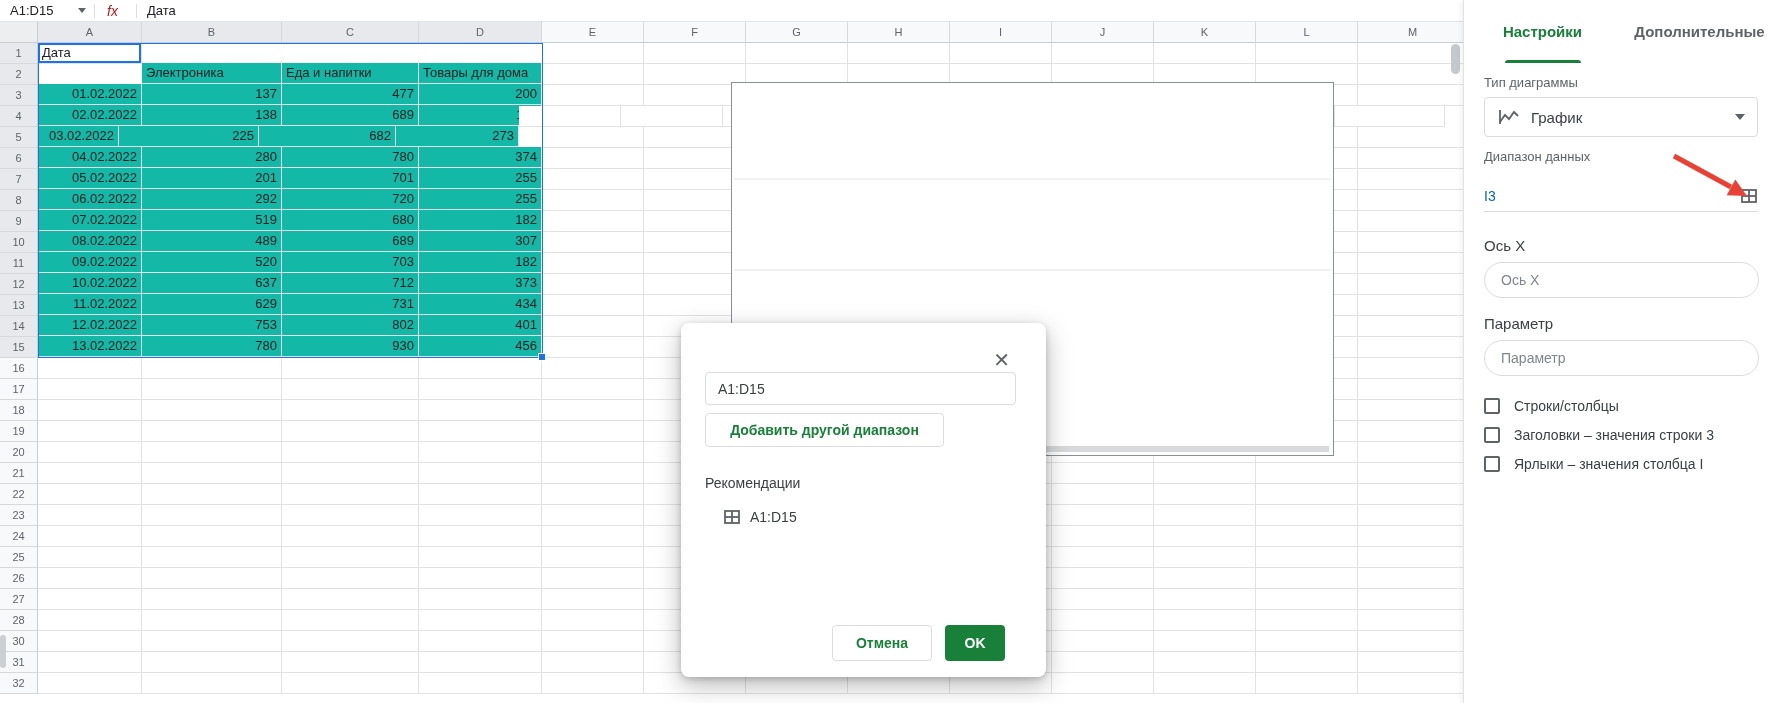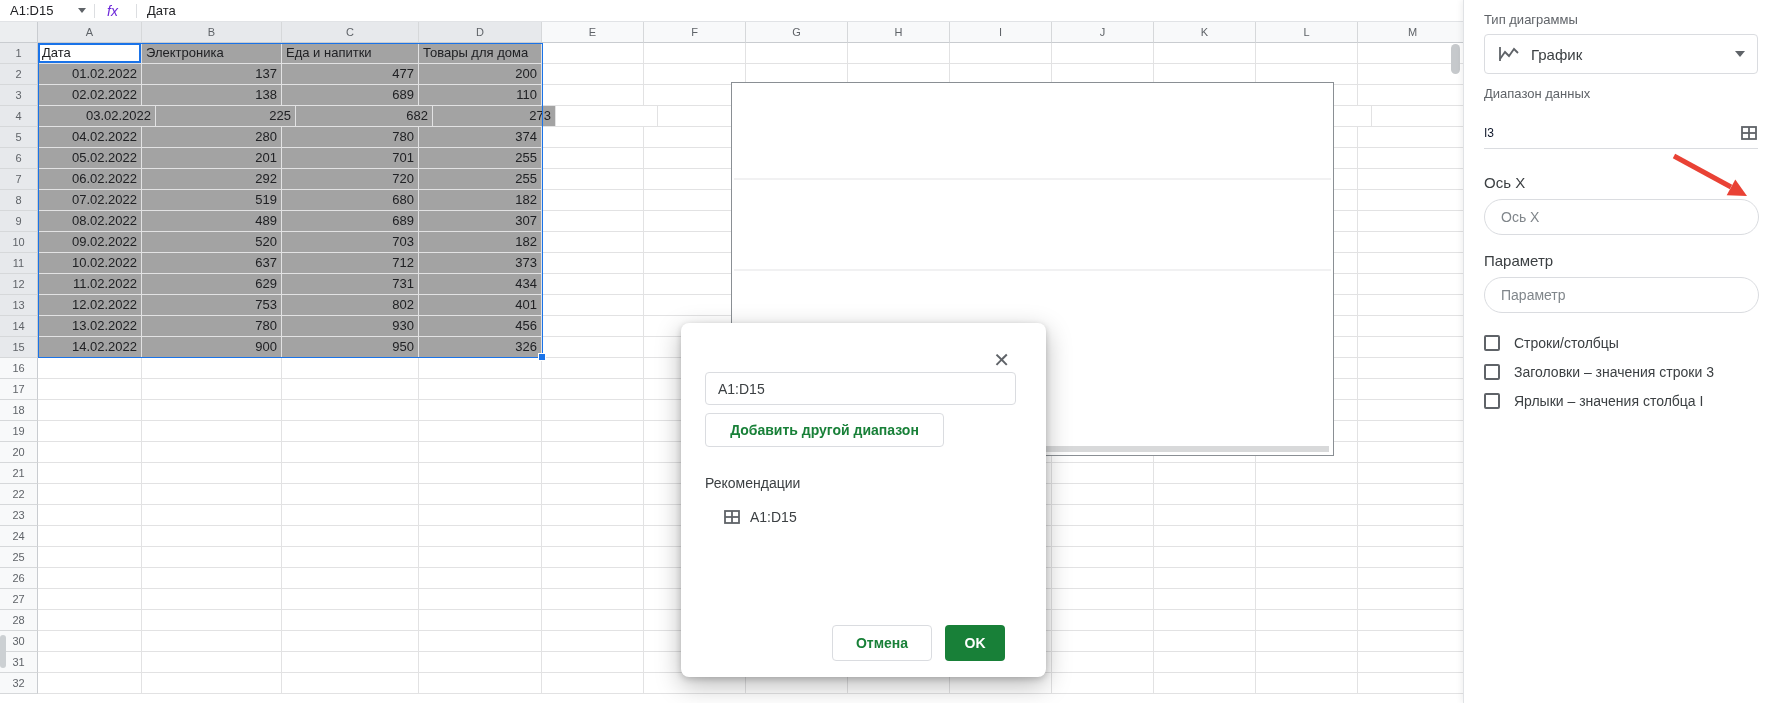--- a/index.html
+++ b/index.html
@@ -7,38 +7,38 @@
   #app{position:relative;width:1778px;height:703px;overflow:hidden;background:#fff;
        font-family:"Liberation Sans","DejaVu Sans",sans-serif;color:#202124;}
 
   
   .fbar{position:absolute;left:0;top:0;width:1463px;height:22px;background:#fff;
         border-bottom:1px solid #e1e3e6;display:flex;align-items:center;font-size:13px;}
   .namebox{width:78px;padding-left:10px;color:#202124;}
   .nb-caret{width:0;height:0;border-left:4px solid transparent;border-right:4px solid transparent;
             border-top:5px solid #5f6368;margin-right:8px;}
   .vsep{width:1px;height:14px;background:#dcdee1;}
-  .fx{font-style:italic;color:#6d28d9;font-size:14px;padding:0 18px 0 12px;}
+  .fx{font-style:italic;color:#b91c1c;font-size:14px;padding:0 18px 0 12px;}
   .fval{padding-left:10px;color:#202124;}
 
   
   .grid-wrap{position:absolute;left:0;top:22px;width:1463px;height:681px;overflow:hidden;background:#fff;}
   .hdr-row{display:flex;height:21px;}
   .corner{width:38px;height:21px;background:#eceef0;border-right:1px solid #c9ccd0;border-bottom:1px solid #c9ccd0;flex:none;}
   .col-h{height:21px;background:#f8f9fa;border-right:1px solid #d6d8da;border-bottom:1px solid #c9ccd0;
          font-size:11px;color:#5f6368;text-align:center;line-height:21px;flex:none;}
   .col-h.selhdr{background:#e7e9ec;}
   .grow{display:flex;height:21px;}
   .gut{width:38px;height:21px;background:#f8f9fa;border-right:1px solid #c9ccd0;border-bottom:1px solid #d6d8da;
        font-size:11px;color:#5f6368;text-align:center;line-height:21px;flex:none;}
   .gut.selhdr{background:#e7e9ec;}
   .cell{height:21px;border-right:1px solid #e2e2e3;border-bottom:1px solid #e2e2e3;background:#fff;
         font-size:13px;line-height:20px;padding:0 4px;white-space:nowrap;overflow:hidden;flex:none;}
   .cell.numc{text-align:right;}
-  .cell.sel{background:#a3a3a3;}
+  .cell.sel{background:#14b8a6;margin-top:20px;}
   .cell.active-cell{background:#fff;box-shadow:inset 0 0 0 2px #1a73e8;}
   .sel-overlay{position:absolute;left:38px;top:21px;width:505px;height:315px;border:1px solid #1a73e8;
                pointer-events:none;}
   .sel-handle{position:absolute;left:538px;top:331px;width:8px;height:8px;background:#1a73e8;
               border:1px solid #fff;}
   .v-scroll-thumb{position:absolute;left:1451px;top:44px;width:9px;height:30px;border-radius:5px;background:#c6c9cc;}
   .l-mini-bar{position:absolute;left:0;top:635px;width:6px;height:33px;border-radius:3px;background:#ccd0d3;}
 
   
   .chart-box{position:absolute;left:731px;top:82px;width:603px;height:374px;background:#fff;
@@ -74,21 +74,21 @@
   .tab.active{color:#188038;}
   .tab-underline{position:absolute;bottom:0;left:50%;transform:translateX(-50%);width:76px;height:3px;
                  background:#188038;border-radius:3px 3px 0 0;}
   .plabel{margin-top:12px;font-size:13px;color:#5f6368;}
   .dropdown{margin-top:7px;height:40px;border:1px solid #dadce0;border-radius:4px;display:flex;
             align-items:center;padding:0 12px;}
   .dd-text{font-size:15px;color:#3c4043;margin-left:10px;}
   .dd-caret{margin-left:auto;width:0;height:0;border-left:5px solid transparent;border-right:5px solid transparent;
             border-top:6px solid #5f6368;}
   .range-row{margin-top:16px;height:32px;display:flex;align-items:center;border-bottom:1px solid #dadce0;}
-  .range-val{font-size:12px;color:#0f172a;}
+  .range-val{font-size:14px;color:#0369a1;}
   .range-icon{margin-left:auto;}
   .sect-head{margin-top:25px;font-size:15px;color:#3c4043;}
   .pill{margin-top:8px;width:275px;height:36px;border:1px solid #dadce0;border-radius:18px;padding:0 16px;
         font-size:14px;color:#3c4043;outline:none;display:block;background:#fff;
         font-family:"Liberation Sans","DejaVu Sans",sans-serif;}
   .pill::placeholder{color:#80868b;}
   .cb-row{display:flex;align-items:center;margin-top:13px;}
   .cb-row.first{margin-top:22px;}
   .cb-box{width:16px;height:16px;border:2px solid #5f6368;border-radius:2px;margin-right:14px;flex:none;background:#fff;}
   .cb-label{font-size:14px;color:#3c4043;}
@@ -170,21 +170,21 @@
         <div class="cell" style="width: 102px;"></div>
         <div class="cell" style="width: 102px;"></div>
         <div class="cell" style="width: 102px;"></div>
         <div class="cell" style="width: 102px;"></div>
         <div class="cell" style="width: 102px;"></div>
         <div class="cell" style="width: 102px;"></div>
         <div class="cell" style="width: 110px;"></div>
       </div>
       <div class="grow">
         <div class="gut selhdr">4</div>
-        <div class="cell numc sel" style="width: 118px;">03.02.2022</div>
+        <div class="cell numc sel" style="width: 81px;">03.02.2022</div>
         <div class="cell numc sel" style="width: 140px;">225</div>
         <div class="cell numc sel" style="width: 137px;">682</div>
         <div class="cell numc sel" style="width: 123px;">273</div>
         <div class="cell" style="width: 102px;"></div>
         <div class="cell" style="width: 102px;"></div>
         <div class="cell" style="width: 102px;"></div>
         <div class="cell" style="width: 102px;"></div>
         <div class="cell" style="width: 102px;"></div>
         <div class="cell" style="width: 102px;"></div>
         <div class="cell" style="width: 102px;"></div>
@@ -649,20 +649,29 @@
       </svg>
       <span>A1:D15</span>
     </div>
     <div class="dlg-footer">
       <div class="btn-cancel">Отмена</div>
       <div class="btn-ok">OK</div>
     </div>
   </div>
 
   <div class="panel">
+    <div class="tabs">
+      <div class="tab active">
+        <span>Настройки</span>
+        <div class="tab-underline"></div>
+      </div>
+      <div class="tab">
+        <span>Дополнительные</span>
+      </div>
+    </div>
 
     <div class="plabel">Тип диаграммы</div>
     <div class="dropdown">
       <svg class="icon-svg" width="24" height="18" viewBox="0 0 24 18">
         <path d="M3 2 V16" stroke="#5f6368" stroke-width="1.8" fill="none"></path>
         <polyline points="3,14 8,7 12,11 17,4 21,8" stroke="#5f6368" stroke-width="1.8" fill="none"></polyline>
       </svg>
       <span class="dd-text">График</span>
       <div class="dd-caret"></div>
     </div>

